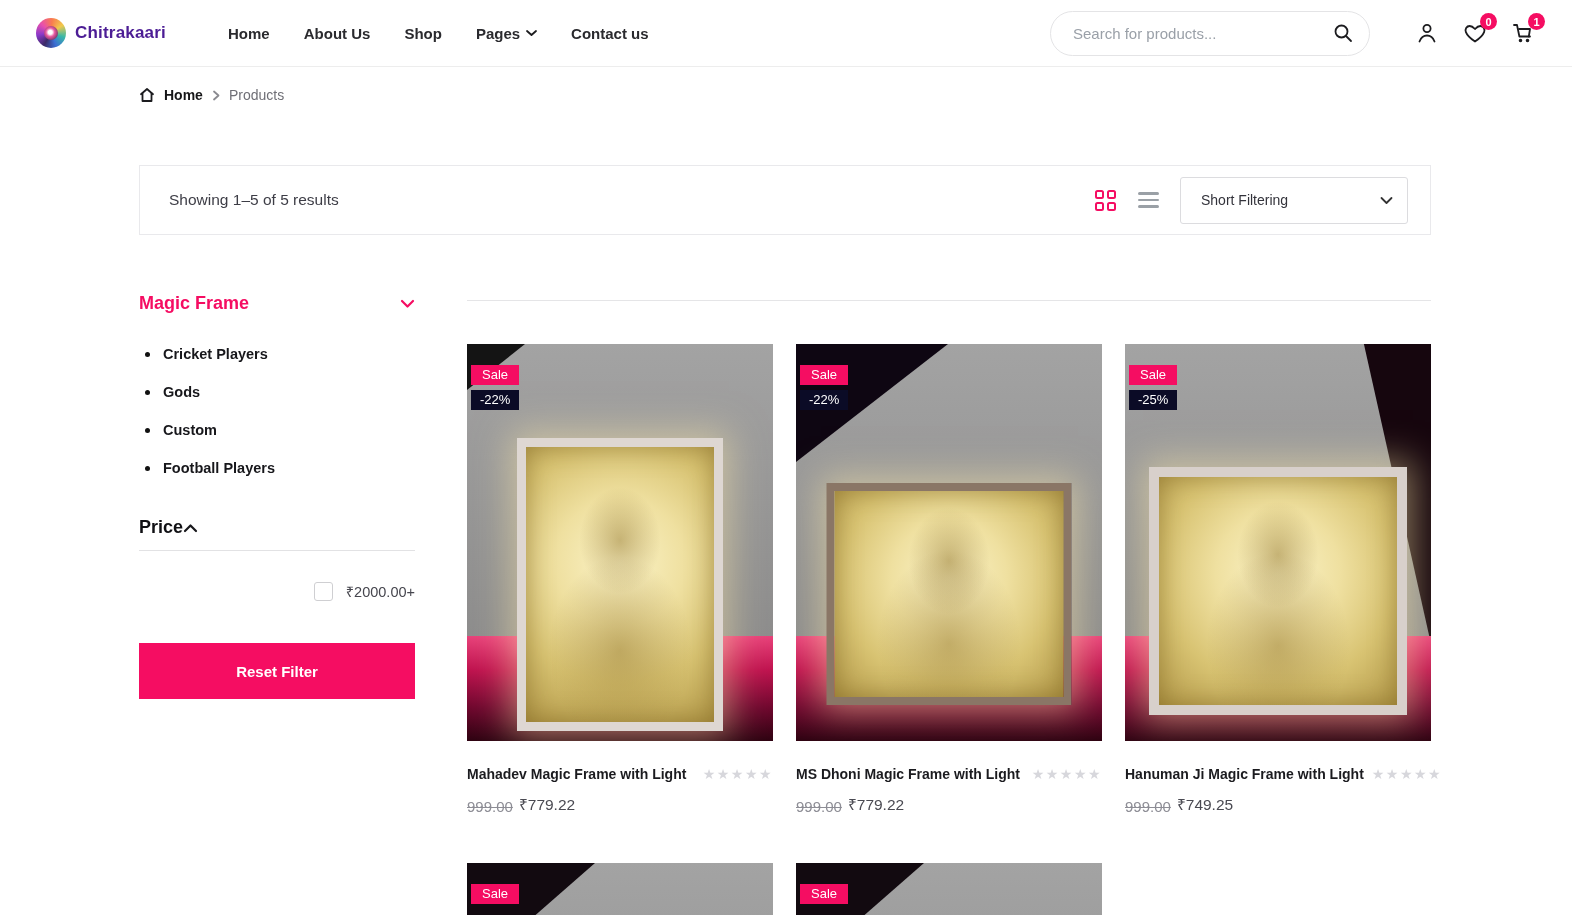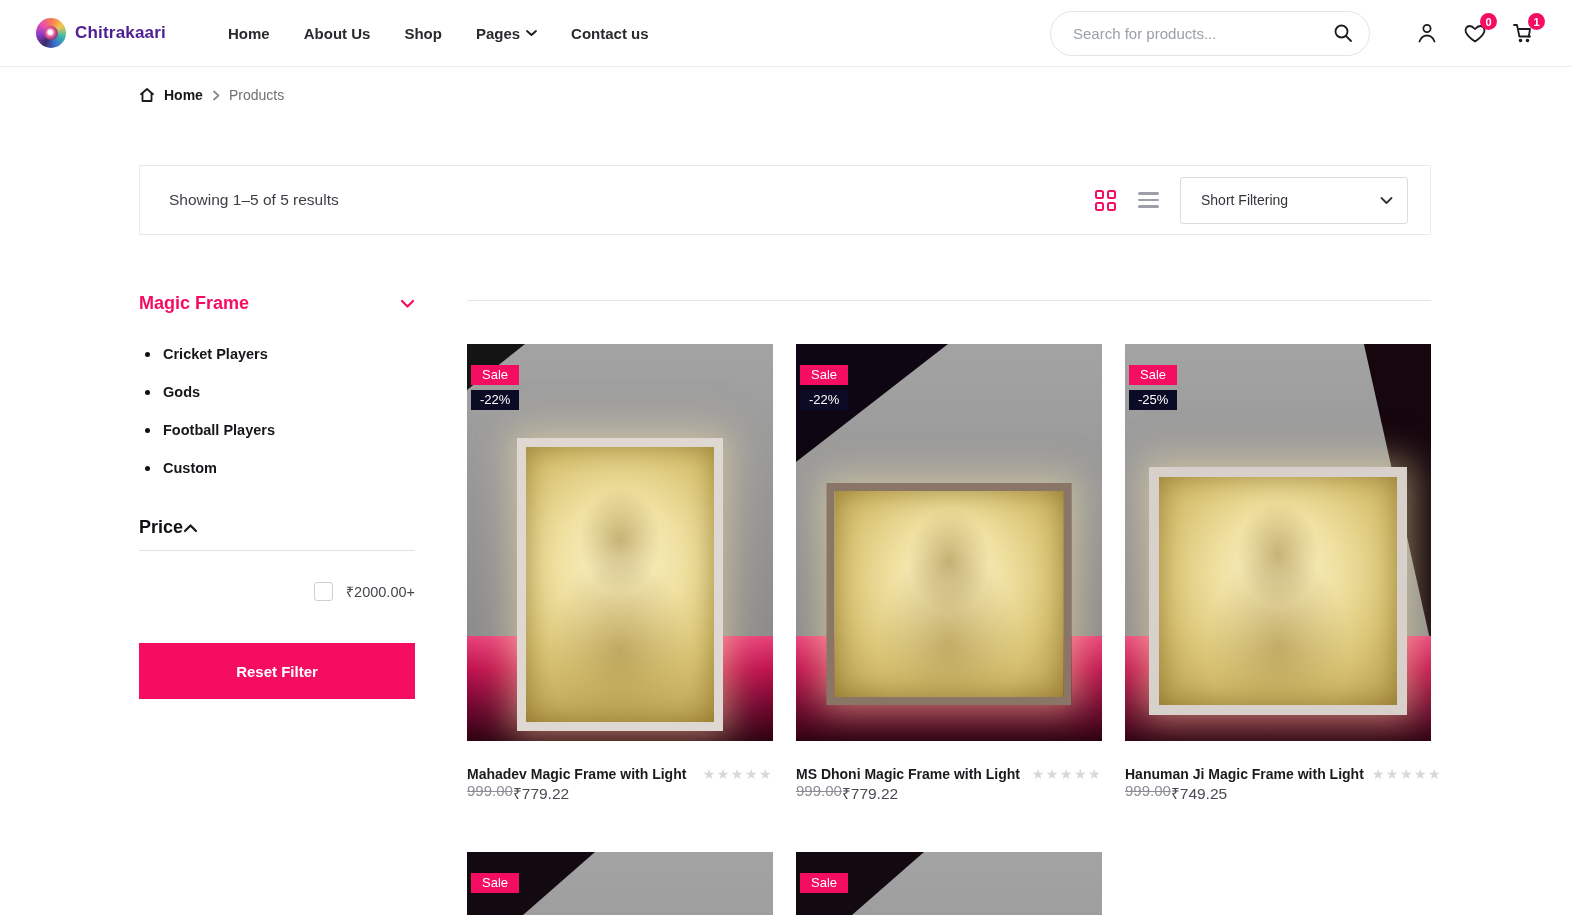--- a/index.html
+++ b/index.html
@@ -101,21 +101,21 @@
   .p0 .frame { width:206px; height:293px; bottom:10px; border:9px solid #ded7d2; }
   .p1 .frame { width:245px; height:222px; bottom:36px; border:8px solid #8a7666; }
   .p2 .frame { width:258px; height:248px; bottom:26px; border:10px solid #d8d0cb; }
   .sale-badge { position:absolute; top:21px; left:4px; background:#f50d62; color:#fff;
                 font-size:13px; padding:2px 11px 3px; }
   .disc-badge { position:absolute; top:46px; left:4px; background:#0b0b26; color:#fff;
                 font-size:13px; padding:2px 9px 3px; }
   .title-row { margin-top:25px; display:flex; align-items:center; justify-content:space-between; gap:8px; }
   .p-title { font-size:14px; font-weight:600; color:#1b1b1f; white-space:nowrap; cursor:pointer; }
   .stars { font-size:14px; color:#d7d7dc; letter-spacing:1.5px; flex-shrink:0; }
-  .price-row { display:flex; align-items:flex-start; gap:0; }
+  .price-row { margin-top:11px; display:flex; align-items:flex-end; gap:6px; }
   .old-price { font-size:15px; color:#8d8d95; text-decoration:line-through; }
   .new-price { font-size:15.5px; color:#4a4a52; font-weight:500; }
 </style>
 </head>
 <body>
 
 <div class="header">
   <div class="logo">
     <div class="logo-mark"></div>
     <div class="brand">Chitrakaari</div>
@@ -220,25 +220,25 @@
       <li class="cat-item">
         <span class="dot"></span>
         <span class="cat-label">Cricket Players</span>
       </li>
       <li class="cat-item">
         <span class="dot"></span>
         <span class="cat-label">Gods</span>
       </li>
       <li class="cat-item">
         <span class="dot"></span>
-        <span class="cat-label">Football Players</span>
+        <span class="cat-label">Custom</span>
       </li>
       <li class="cat-item">
         <span class="dot"></span>
-        <span class="cat-label">Custom</span>
+        <span class="cat-label">Football Players</span>
       </li>
     </ul>
     <div class="price-head">
       <span class="price-title">Price</span>
       <svg class="ic" width="15" height="10" viewBox="0 0 15 10" style="stroke:#18181c;stroke-width:2.2">
           <polyline points="2,8 7.5,2.5 13,8"></polyline>
         </svg>
     </div>
     <div class="side-div"></div>
     <div class="check-row">

